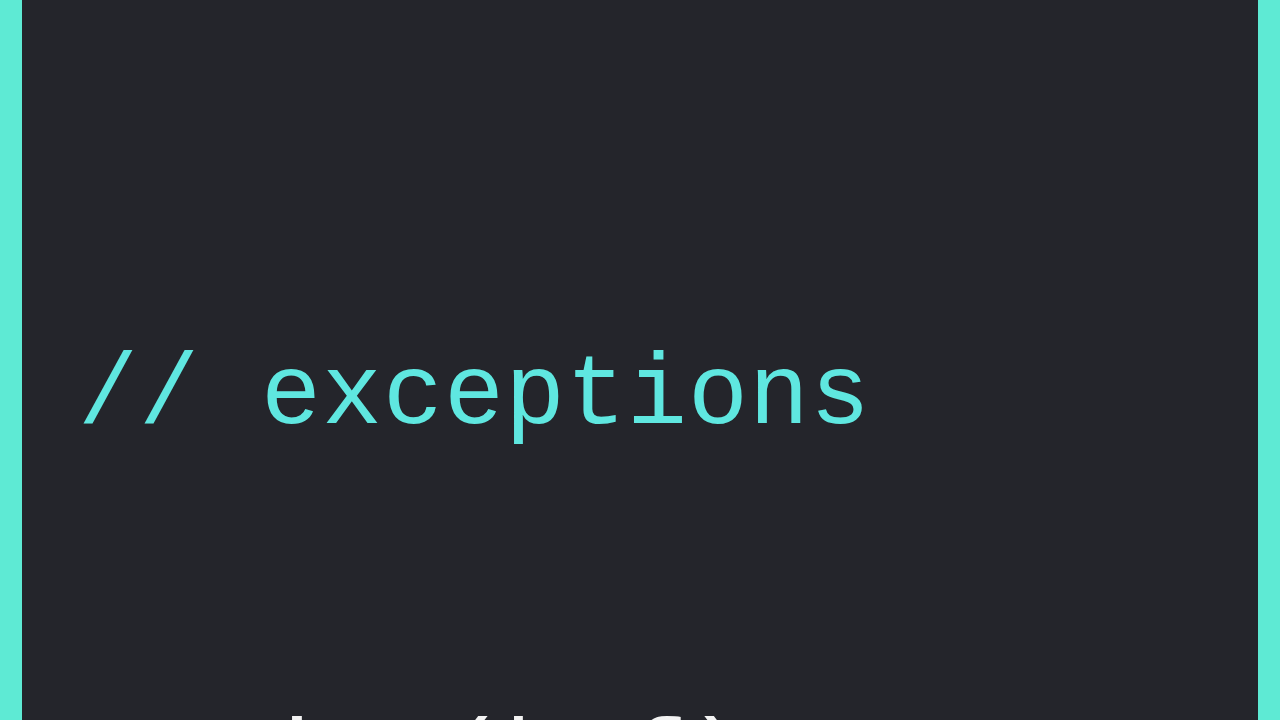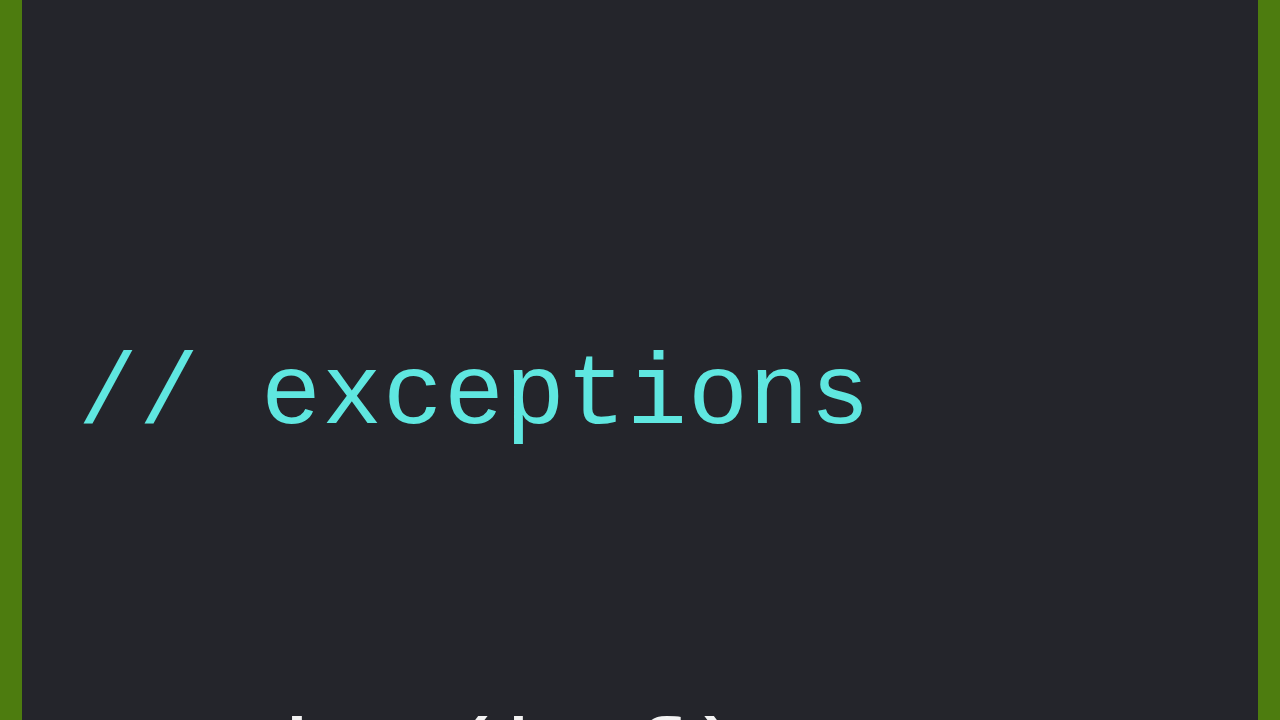--- a/index.html
+++ b/index.html
@@ -5,21 +5,21 @@
   * { margin: 0; padding: 0; box-sizing: border-box; }
   html, body {
     width: 1280px;
     height: 720px;
     overflow: hidden;
     background: #000;
   }
   .frame {
     width: 1280px;
     height: 720px;
-    background: #4d7c0f;
+    background: #5eead4;
     display: flex;
     align-items: stretch;
   }
   .editor {
     background: #24252b;
     margin: 0 22px;
     flex: 1;
     padding: 92px 56px 0 56px;
     font-family: "SF Mono", ui-monospace, Menlo, Consolas, "Liberation Mono", monospace;
     font-size: 100px;

